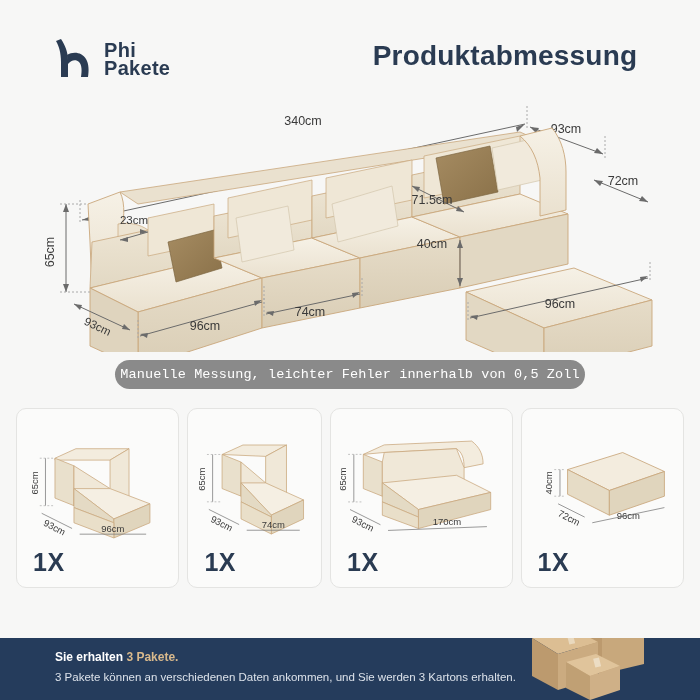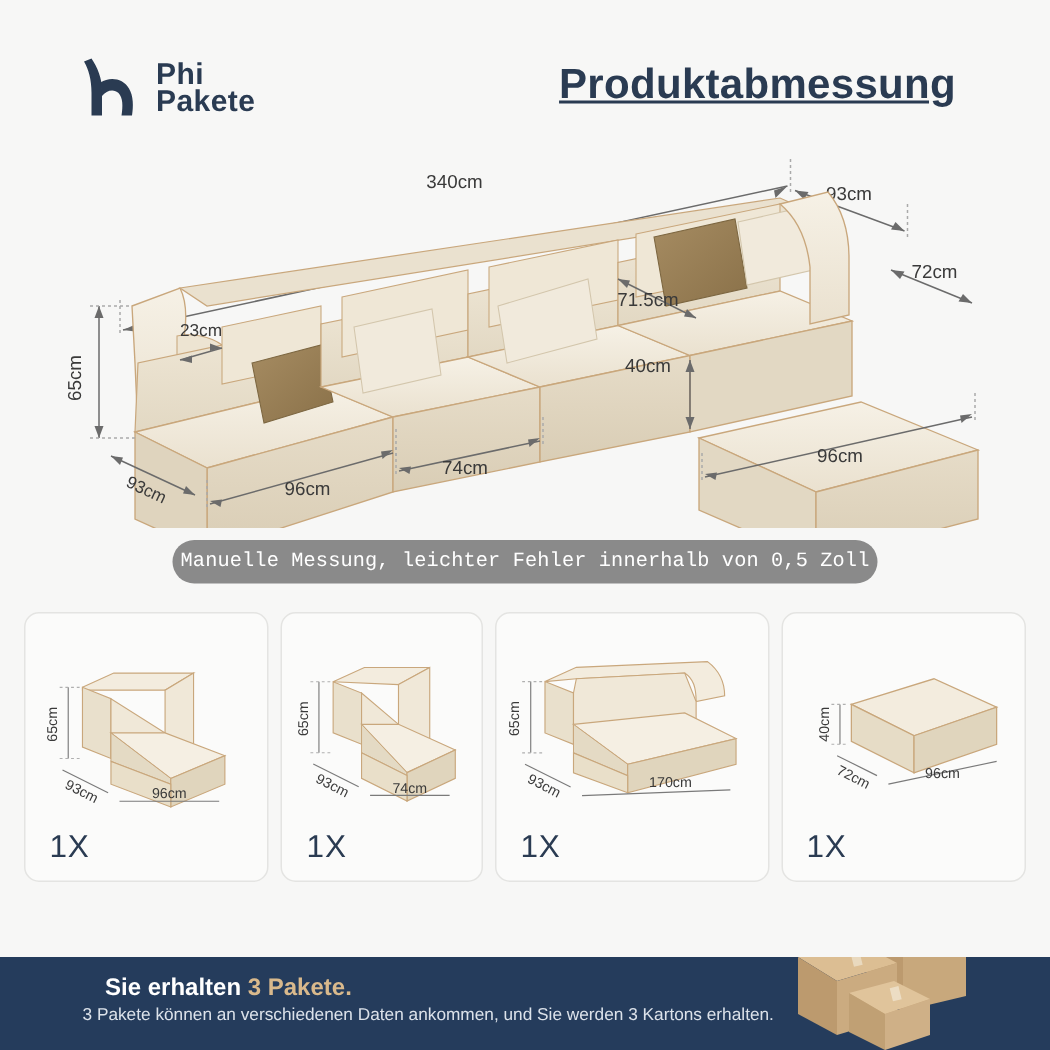--- a/index.html
+++ b/index.html
@@ -9,21 +9,21 @@
     font-family:"Liberation Sans", sans-serif;
     color:#2A3B52;
   }
   
   #header { position:absolute; left:0; top:0; width:700px; height:100px; }
   #logo { position:absolute; left:55px; top:36px; display:flex; align-items:center; gap:9px; }
   #logo-mark { width:40px; height:46px; }
   #logo-text { font-size:20px; font-weight:bold; line-height:0.92; color:#2A3B52; letter-spacing:.3px; }
   #page-title {
     position:absolute; left:355px; top:40px; width:300px; text-align:center;
-    font-size:28px; font-weight:bold; color:#2A3B52; letter-spacing:.2px;text-decoration:underline;
+    font-size:28px; font-weight:bold; color:#2A3B52; letter-spacing:.2px;
   }
   
   #hero { position:absolute; left:0; top:92px; width:700px; height:260px; }
   #hero svg { display:block; }
   .dim-txt { font-family:"Liberation Sans", sans-serif; font-size:12.5px; fill:#3A3A3A; }
   .dim-txt-sm { font-family:"Liberation Sans", sans-serif; font-size:11.5px; fill:#3A3A3A; }
   
   #note-pill {
     position:absolute; left:115px; top:360px; width:470px; height:29px;
     background:#8A8A8A; border-radius:15px; color:#FFFFFF;
@@ -32,28 +32,28 @@
   }
   
   #cards { position:absolute; left:16px; top:408px; width:668px; height:180px; display:flex; gap:8px; }
   .card {
     background:#FBFBFA; border:1px solid #E4E4E2; border-radius:10px;
     position:relative; height:180px; overflow:hidden;
   }
   .card-art { position:absolute; left:0; top:4px; width:100%; height:136px; }
   .card-qty {
     position:absolute; left:16px; bottom:10px;
-    font-size:21px; font-weight:normal; color:#2A3B52; letter-spacing:.5px;
+    font-size:25px; font-weight:bold; color:#2A3B52; letter-spacing:.5px;
   }
   
   #footer {
     position:absolute; left:0; bottom:0; width:700px; height:62px;
     background:#253C5C; overflow:hidden;
   }
-  #footer-title { position:absolute; left:70px; top:12px; font-size:16px; font-weight:bold; color:#FFFFFF; }
+  #footer-title { position:absolute; left:55px; top:12px; font-size:12px; font-weight:bold; color:#FFFFFF; }
   #footer-title .accent { color:#D9B98C; }
   #footer-sub { position:absolute; left:55px; top:33px; font-size:11.5px; color:#DCE2EA; }
   #boxes { position:absolute; right:26px; bottom:0; width:150px; height:92px; }
 </style>
 </head>
 <body>
 
 <div id="header">
 
   <div id="logo">

